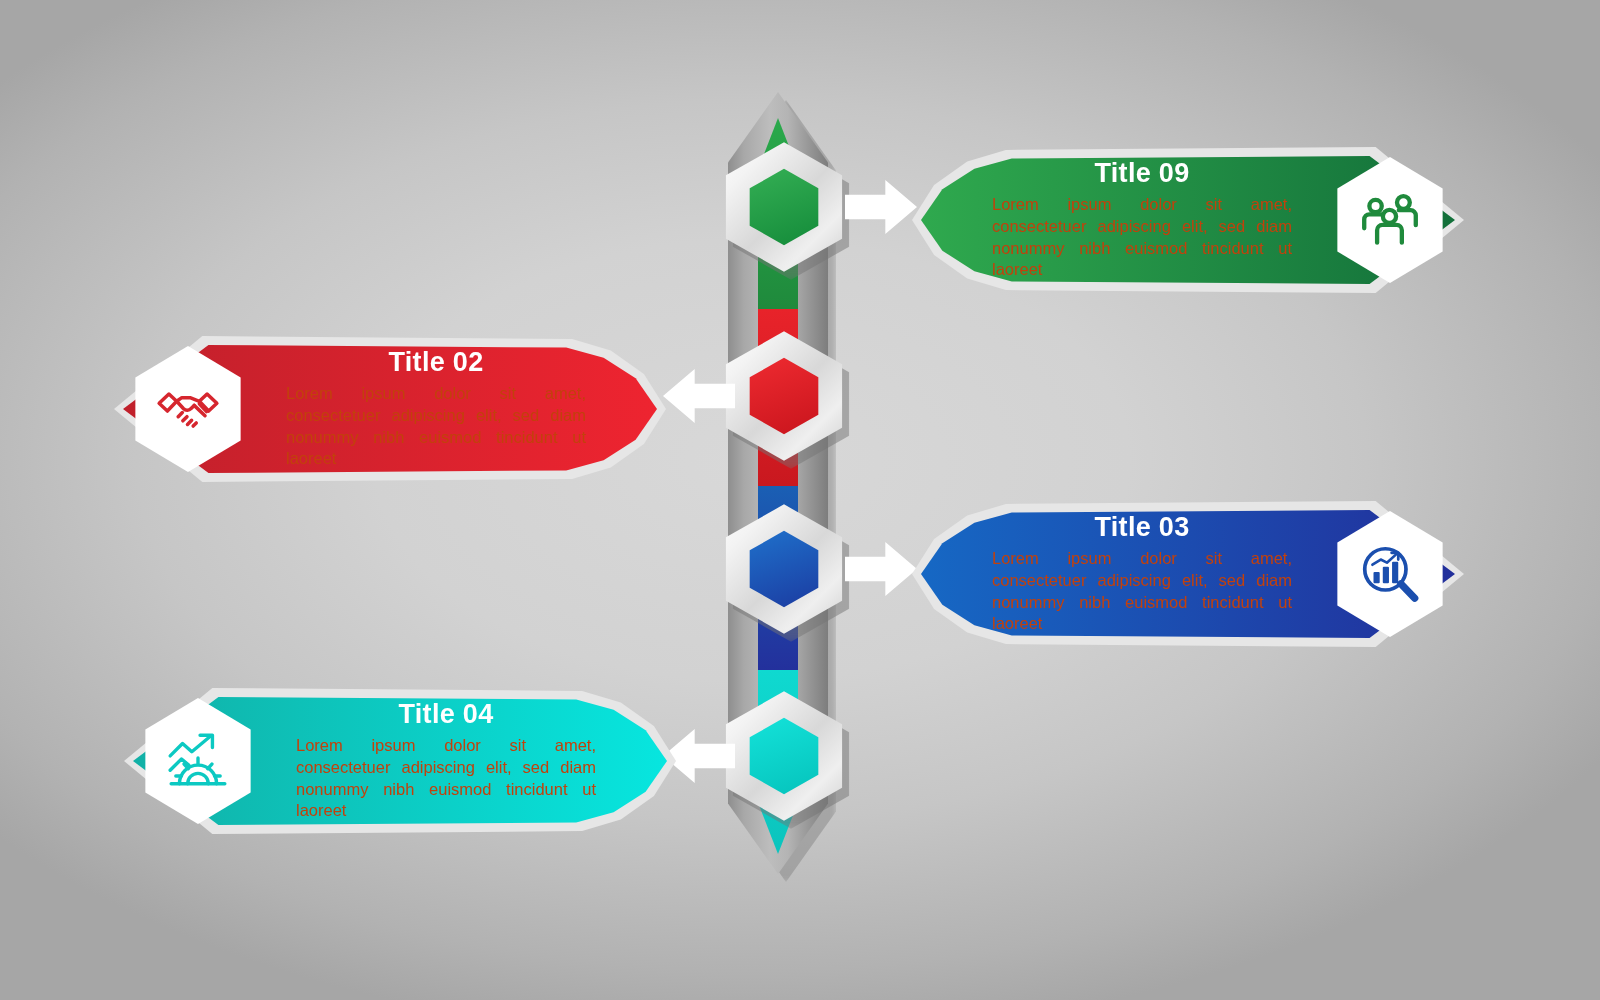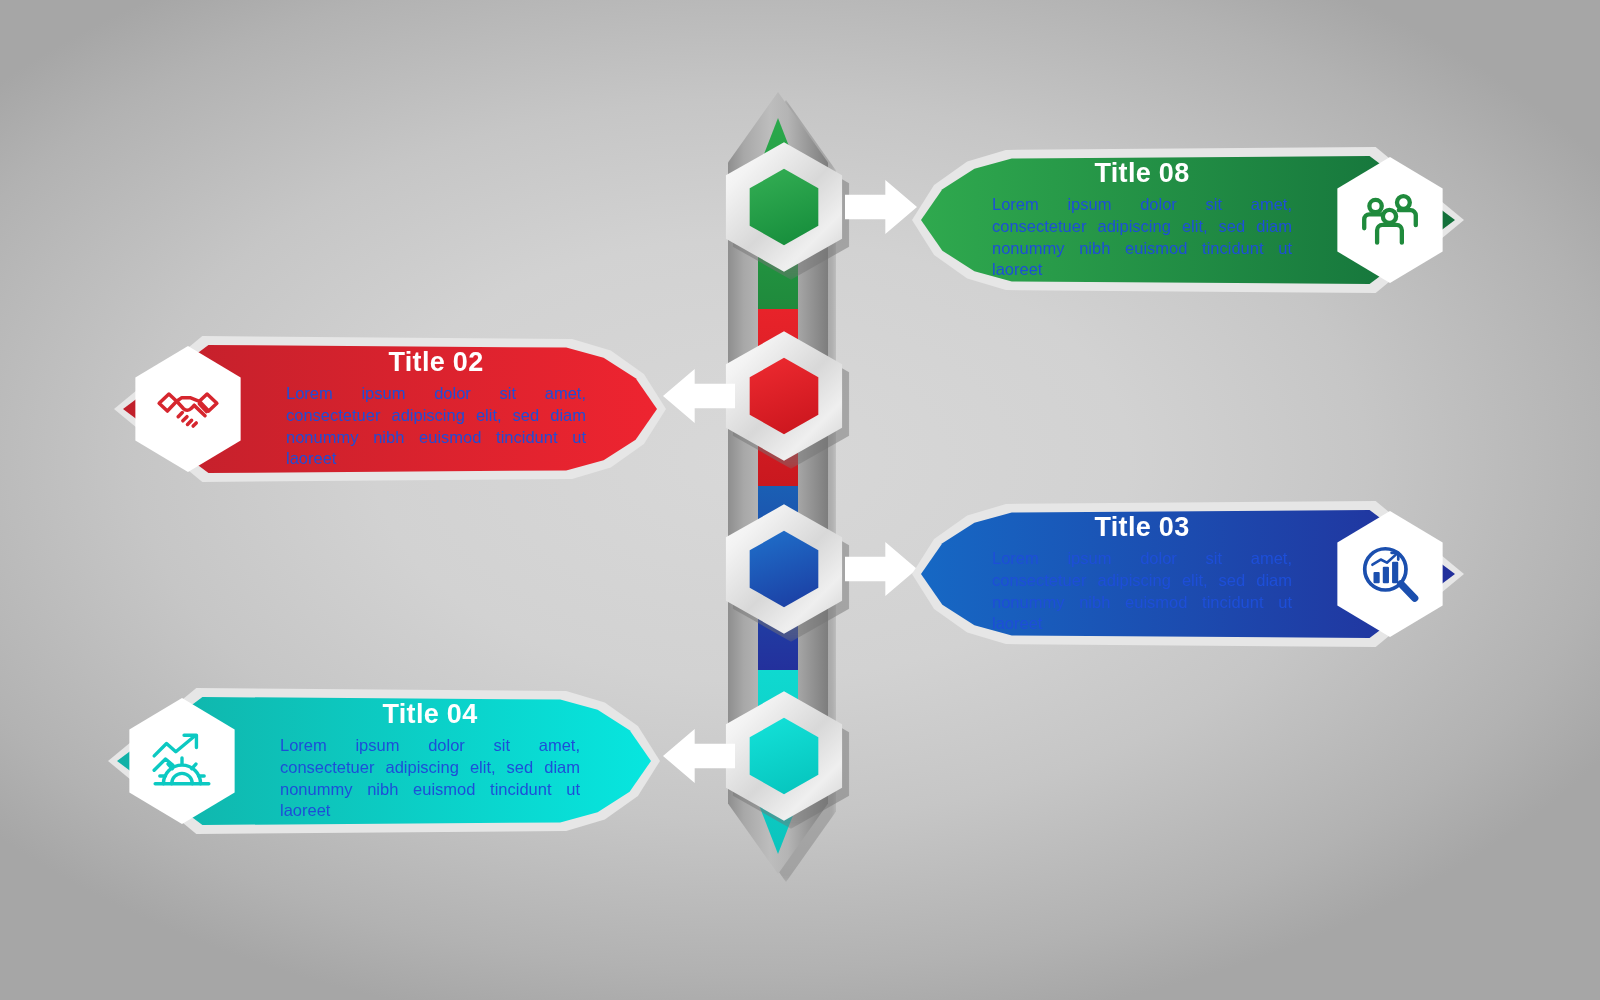--- a/index.html
+++ b/index.html
@@ -91,21 +91,21 @@
 
   .txtblock { flex:1 1 auto; }
   .card.right .txtblock { text-align:center; padding-right:26px; }
   .card.left  .txtblock { text-align:center; padding-left:26px; }
 
   .card-title {
     color:#ffffff; font-size:27px; font-weight:bold; letter-spacing:.3px;
     margin-bottom:7px; line-height:1.05;
   }
   .card-desc {
-    color:#1d4ed8; font-size:16.5px; line-height:1.32; text-align:justify;
+    color:#c2410c; font-size:16.5px; line-height:1.32; text-align:justify;
     text-align-last:left; max-width:300px;
   }
   .card.right .card-desc { margin:0 auto; }
   .card.left  .card-desc { margin:0 auto; }
 
   
   .icon-hex {
     flex:0 0 auto; width:112px; height:126px; position:relative;
     background:#ffffff;
     clip-path: polygon(50% 0%, 97% 25%, 97% 75%, 50% 100%, 3% 75%, 3% 25%);
@@ -163,21 +163,21 @@
     </div>
   <div class="conn left  conn-4">
       <i></i>
     </div>
 
   <div class="card right" id="card-01" style="left:912px; top:147px; width:552px;">
     <div class="frame"></div>
     <div class="fill" id="fill-01" style="background: linear-gradient(90deg, rgb(47, 169, 78) 0%, rgb(19, 112, 58) 100%);"></div>
     <div class="content">
       <div class="txtblock">
-        <div class="card-title">Title 08</div>
+        <div class="card-title">Title 09</div>
         <div class="card-desc">Lorem ipsum dolor sit amet, consectetuer adipiscing elit, sed diam nonummy nibh euismod tincidunt ut laoreet</div>
       </div>
       <div class="icon-hex">
         <svg viewBox="0 0 64 64">
           <g fill="none" stroke="#1f8a3c" stroke-width="4.2" stroke-linejoin="round" stroke-linecap="round">
             <circle cx="18" cy="18.5" r="6"></circle>
             <path d="M7 40 V31.5 A5 5 0 0 1 12 26.5 H24"></path>
             <circle cx="45" cy="15" r="6.2"></circle>
             <path d="M57 37 V27.5 A5 5 0 0 0 52 22.5 H40.5"></path>
             <circle cx="31.5" cy="28.5" r="6.4"></circle>
@@ -236,21 +236,21 @@
           </g>
           <g fill="none" stroke="#1b4fae" stroke-width="2.6" stroke-linecap="round" stroke-linejoin="round">
             <path d="M15 23 L23 18 L29 21 L39 12"></path>
             <path d="M33.5 11.5 H40 V18"></path>
           </g>
         </svg>
       </div>
     </div>
   </div>
 
-  <div class="card left" id="card-04" style="left:108px; top:688px; width:552px;">
+  <div class="card left" id="card-04" style="left:124px; top:688px; width:552px;">
     <div class="frame"></div>
     <div class="fill" id="fill-04" style="background: linear-gradient(90deg, rgb(17, 176, 166) 0%, rgb(7, 230, 223) 100%);"></div>
     <div class="content">
       <div class="icon-hex">
         <svg viewBox="0 0 64 64">
           <g fill="none" stroke="#0cc9c2" stroke-width="3.3" stroke-linejoin="round" stroke-linecap="round">
             <path d="M5 27 L17 15 L26 23 L44 8"></path>
             <path d="M34 7 H46 V19"></path>
             <path d="M5 41 L16 30 L23 36"></path>
             <path d="M6 54 H58"></path>

